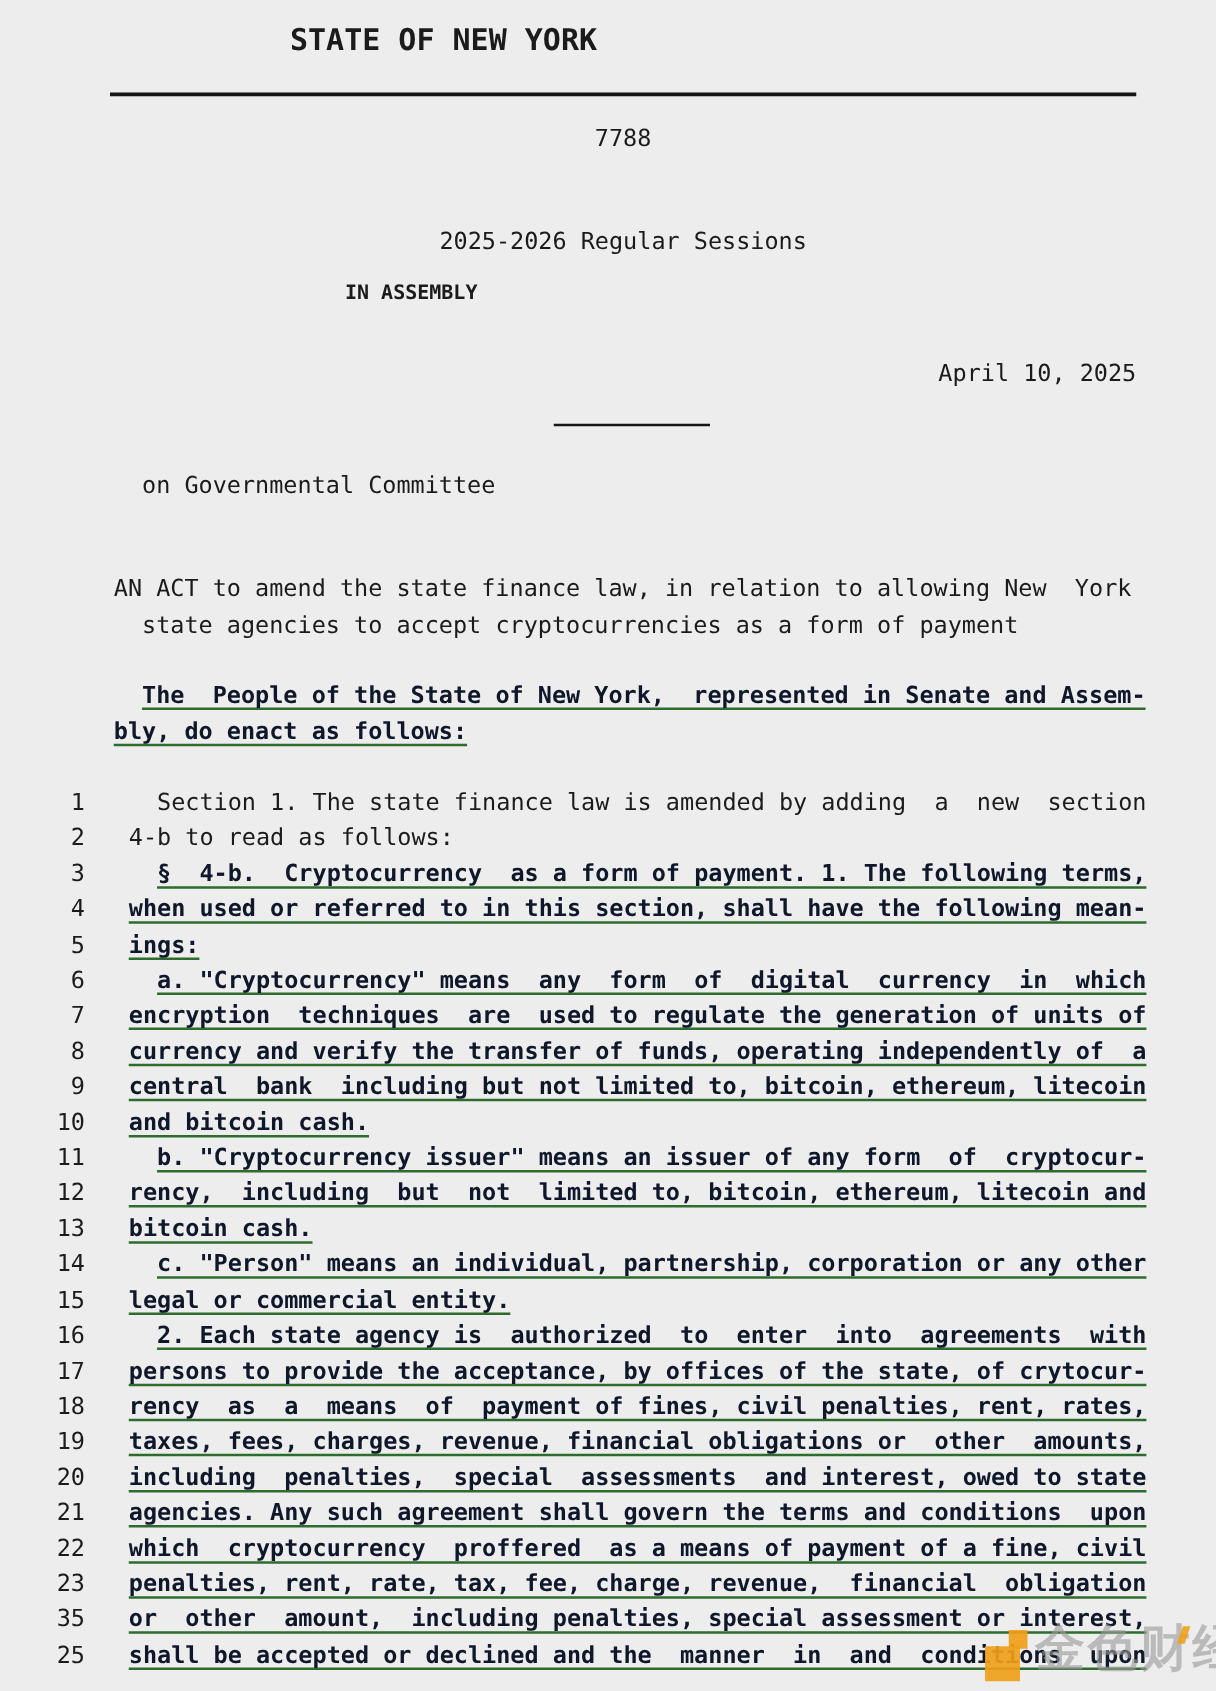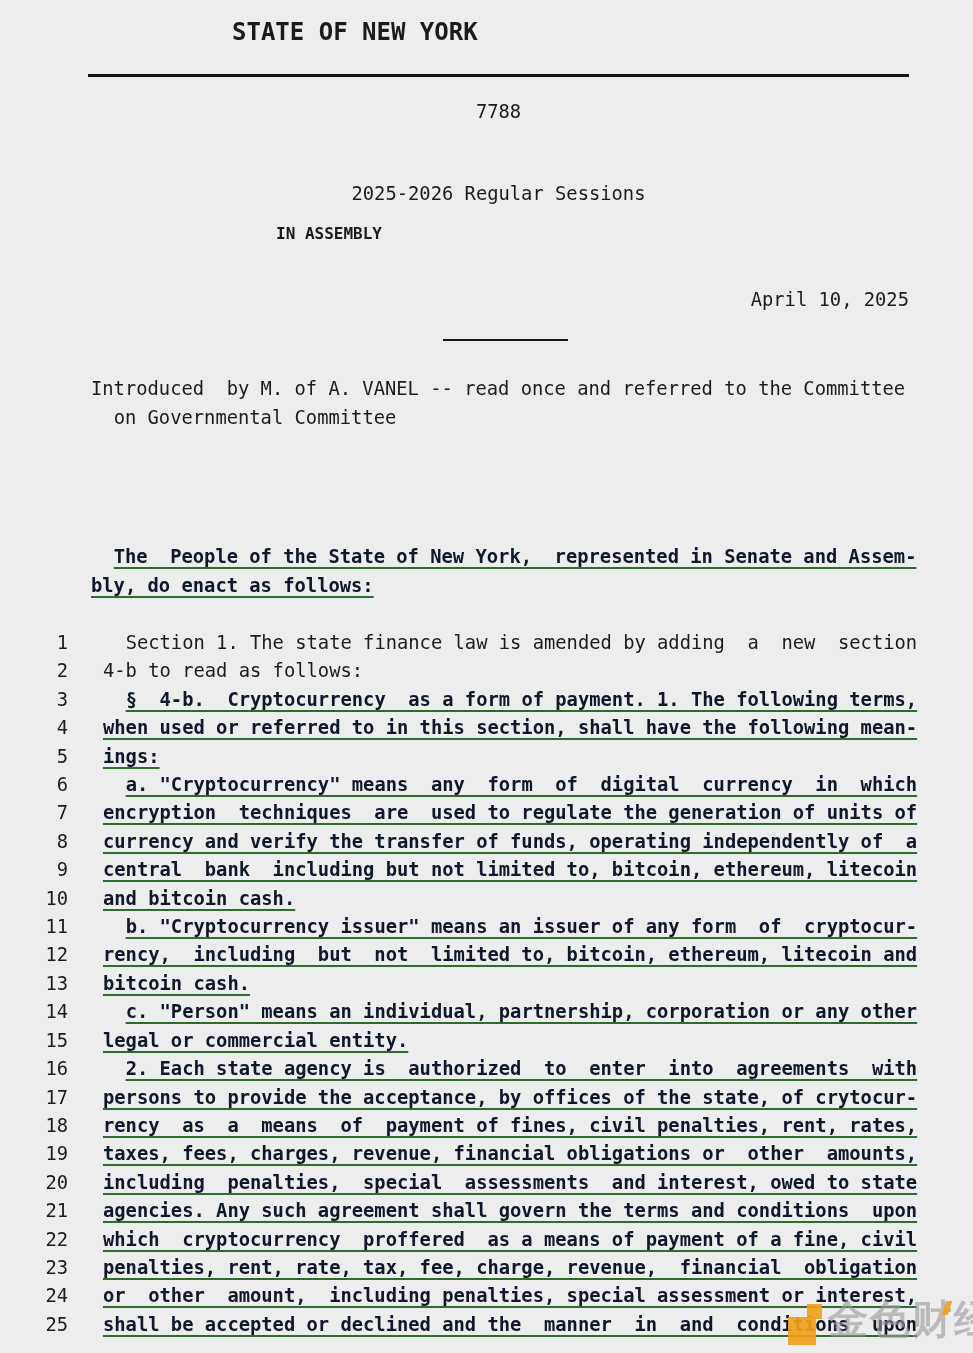--- a/index.html
+++ b/index.html
@@ -95,27 +95,32 @@
   <div class="abs centered session">2025-2026 Regular Sessions</div>
 
   <div class="abs h-assembly">IN ASSEMBLY</div>
 
   <div class="abs centered date">April 10, 2025</div>
 
   <div class="abs rule-short"></div>
 
   <div class="abs para para-introduced">
       <div class="row">
-        <span class="txt"><span class="lead"></span><span class="u">Introduced  by M. of A. VANEL -- read once and referred to the Committee</span></span>
-      </div>
-      <div class="row">
         <span class="txt"><span class="lead">  </span><span class="u">on Governmental Committee</span></span>
       </div>
     </div>
 
+  <div class="abs para para-act">
+      <div class="row">
+        <span class="txt"><span class="lead"></span><span class="u">AN ACT to amend the state finance law, in relation to allowing New  York</span></span>
+      </div>
+      <div class="row">
+        <span class="txt"><span class="lead">  </span><span class="u">state agencies to accept cryptocurrencies as a form of payment</span></span>
+      </div>
+    </div>
 
   <div class="abs para para-enact">
       <div class="row">
         <span class="txt g"><span class="lead">  </span><span class="u">The  People of the State of New York,  represented in Senate and Assem-</span></span>
       </div>
       <div class="row">
         <span class="txt g"><span class="lead"></span><span class="u">bly, do enact as follows:</span></span>
       </div>
     </div>
 
@@ -206,21 +211,21 @@
       </div>
       <div class="row">
         <span class="num">22</span>
         <span class="txt g"><span class="lead"></span><span class="u">which  cryptocurrency  proffered  as a means of payment of a fine, civil</span></span>
       </div>
       <div class="row">
         <span class="num">23</span>
         <span class="txt g"><span class="lead"></span><span class="u">penalties, rent, rate, tax, fee, charge, revenue,  financial  obligation</span></span>
       </div>
       <div class="row">
-        <span class="num">24</span>
+        <span class="num">35</span>
         <span class="txt g"><span class="lead"></span><span class="u">or  other  amount,  including penalties, special assessment or interest,</span></span>
       </div>
       <div class="row">
         <span class="num">25</span>
         <span class="txt g"><span class="lead"></span><span class="u">shall be accepted or declined and the  manner  in  and  conditions  upon</span></span>
       </div>
     </div>
 
   <div class="abs watermark">
     <div class="wm-icon">

